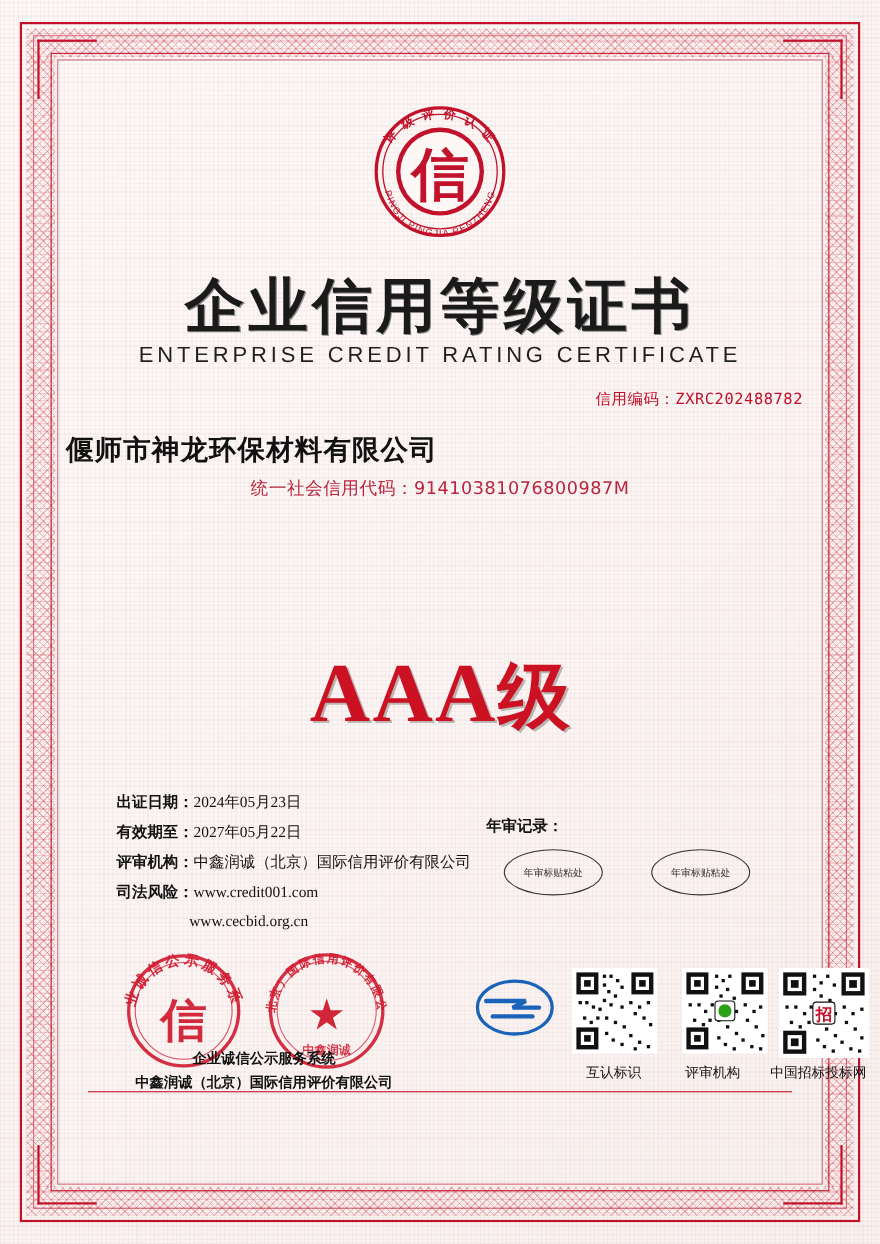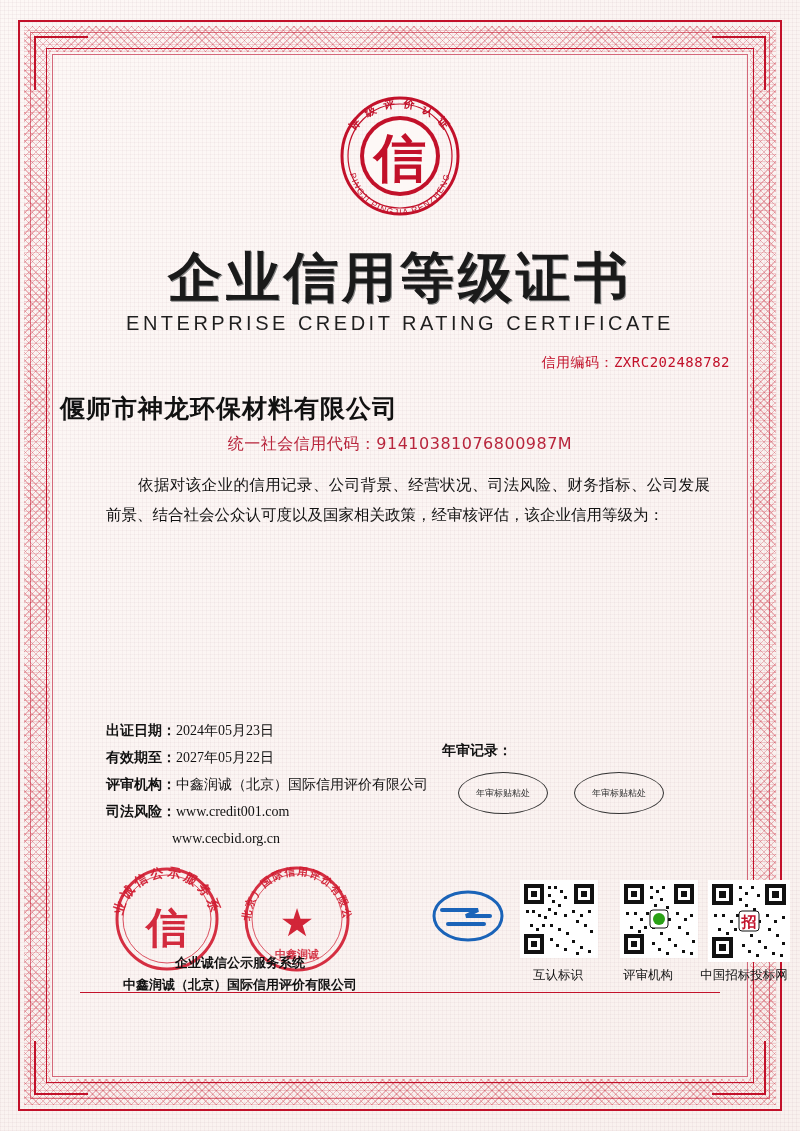--- a/index.html
+++ b/index.html
@@ -150,21 +150,21 @@
   .info .url{font-family:"Liberation Serif",serif;}
   .info .url-2{margin-left:66px;display:block;}
 
   .annual{
     position:absolute;left:382px;top:680px;
     font-family:"DejaVu Sans",sans-serif;
     font-size:14px;font-weight:bold;color:#111;
   }
   .annual-boxes{
     position:absolute;left:398px;top:710px;
-    display:flex;gap:26px;
+    display:flex;gap:44px;
   }
   .annual-oval{
     width:88px;height:40px;border:1px solid #333;border-radius:50%;
     display:flex;align-items:center;justify-content:center;
     font-family:"DejaVu Sans",sans-serif;font-size:9px;color:#333;
   }
 
   
   .seal-row{
     position:absolute;left:30px;top:798px;width:320px;height:120px;
@@ -253,22 +253,24 @@
     <div class="cert-no">
       <span class="lbl">信用编码：</span><span class="num">ZXRC202488782</span>
     </div>
 
     <div class="company">偃师市神龙环保材料有限公司</div>
 
     <div class="uscc">
       <span>统一社会信用代码：</span><span>91410381076800987M</span>
     </div>
 
-    <div class="body-text">依据对该企业的信用记录、公司背景、经营状况、司法风险、财务指标、公司发展前景、结合社会公众认可度以及国家相关政策，经审核评估，该企业信用等级为：</div>
-
+
+    <div class="grade">
+      <span class="aaa">AAA</span><span class="ji">级</span>
+    </div>
 
     <div class="info">
       <div class="row">
         <span class="lbl">出证日期：</span><span class="val">2024年05月23日</span>
       </div>
       <div class="row">
         <span class="lbl">有效期至：</span><span class="val">2027年05月22日</span>
       </div>
       <div class="row">
         <span class="lbl">评审机构：</span><span>中鑫润诚（北京）国际信用评价有限公司</span>

